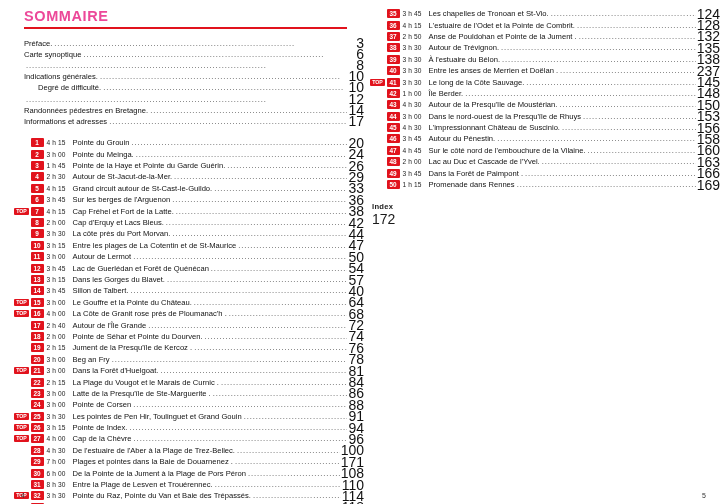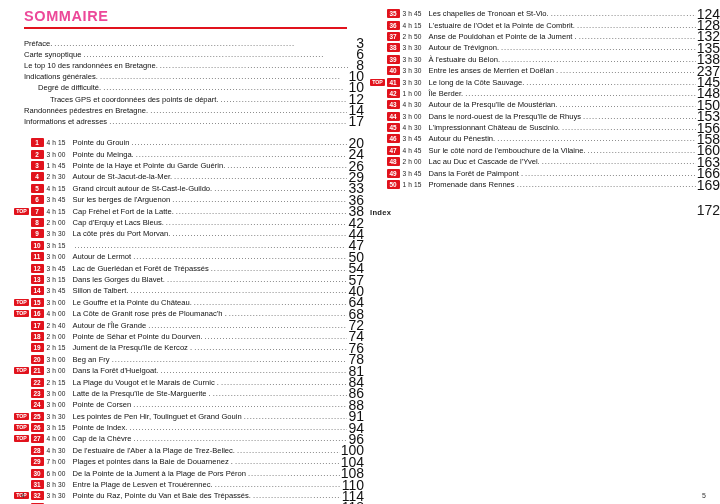--- a/index.html
+++ b/index.html
@@ -82,21 +82,21 @@
     flex:1 1 auto;overflow:hidden;
     margin:0 1px 0 2px;
     font-size:7.6px;letter-spacing:.9px;color:#333;
   }
   .pg{flex:0 0 auto;text-align:right;min-width:15px;font-size:14px;}
 
   
   .index-row{
     display:flex;align-items:baseline;
     margin-top:12px;
-    font-size:7.6px;white-space:nowrap;
+    font-size:7.6px;white-space:nowrap;flex-direction:column;
   }
   .index-row .lbl{font-weight:bold;letter-spacing:.3px;}
 
   .folio{
     position:absolute;bottom:5px;
     font-size:7px;color:#333;
   }
   .folio-l{left:21px;}
   .folio-r{right:14px;}
 </style>
@@ -114,36 +114,34 @@
           <span class="lbl">Préface.</span>
           <span class="dots">................................................................................</span>
           <span class="pg">3</span>
         </div>
         <div class="frow">
           <span class="lbl">Carte synoptique</span>
           <span class="dots">................................................................................</span>
           <span class="pg">6</span>
         </div>
         <div class="frow">
-          <span class="lbl">Le top 10 des randonnées en Bretagne.</span>
           <span class="dots">................................................................................</span>
           <span class="pg">8</span>
         </div>
         <div class="frow">
           <span class="lbl">Indications générales.</span>
           <span class="dots">................................................................................</span>
           <span class="pg">10</span>
         </div>
         <div class="frow ind1">
           <span class="lbl">Degré de difficulté.</span>
           <span class="dots">................................................................................</span>
           <span class="pg">10</span>
         </div>
         <div class="frow ind2">
-          <span class="lbl">Traces GPS et coordonnées des points de départ.</span>
           <span class="dots">................................................................................</span>
           <span class="pg">12</span>
         </div>
         <div class="frow">
           <span class="lbl">Randonnées pédestres en Bretagne.</span>
           <span class="dots">................................................................................</span>
           <span class="pg">14</span>
         </div>
         <div class="frow">
           <span class="lbl">Informations et adresses</span>
@@ -222,36 +220,37 @@
           <span class="num">9</span>
           <span class="dur">3 h 30</span>
           <span class="name">La côte près du Port Morvan.</span>
           <span class="dots2">..........................................................................................</span>
           <span class="pg">44</span>
         </div>
         <div class="row">
           <span class="top empty"></span>
           <span class="num">10</span>
           <span class="dur">3 h 15</span>
+          <span class="name">Entre les plages de La Cotentin et de St-Maurice</span>
           <span class="dots2">..........................................................................................</span>
           <span class="pg">47</span>
         </div>
         <div class="row">
           <span class="top empty"></span>
           <span class="num">11</span>
           <span class="dur">3 h 00</span>
           <span class="name">Autour de Lermot</span>
           <span class="dots2">..........................................................................................</span>
           <span class="pg">50</span>
         </div>
         <div class="row">
           <span class="top empty"></span>
           <span class="num">12</span>
           <span class="dur">3 h 45</span>
-          <span class="name">Lac de Guerlédan et Forêt de Trépassés</span>
+          <span class="name">Lac de Guerlédan et Forêt de Quénécan</span>
           <span class="dots2">..........................................................................................</span>
           <span class="pg">54</span>
         </div>
         <div class="row">
           <span class="top empty"></span>
           <span class="num">13</span>
           <span class="dur">3 h 15</span>
           <span class="name">Dans les Gorges du Blavet.</span>
           <span class="dots2">..........................................................................................</span>
           <span class="pg">57</span>
@@ -375,21 +374,21 @@
           <span class="name">De l'estuaire de l'Aber à la Plage de Trez-Bellec.</span>
           <span class="dots2">..........................................................................................</span>
           <span class="pg">100</span>
         </div>
         <div class="row">
           <span class="top empty"></span>
           <span class="num">29</span>
           <span class="dur">7 h 00</span>
           <span class="name">Plages et pointes dans la Baie de Douarnenez .</span>
           <span class="dots2">..........................................................................................</span>
-          <span class="pg">104</span>
+          <span class="pg">171</span>
         </div>
         <div class="row">
           <span class="top empty"></span>
           <span class="num">30</span>
           <span class="dur">6 h 00</span>
           <span class="name">De la Pointe de la Jument à la Plage de Pors Péron</span>
           <span class="dots2">..........................................................................................</span>
           <span class="pg">108</span>
         </div>
         <div class="row">

